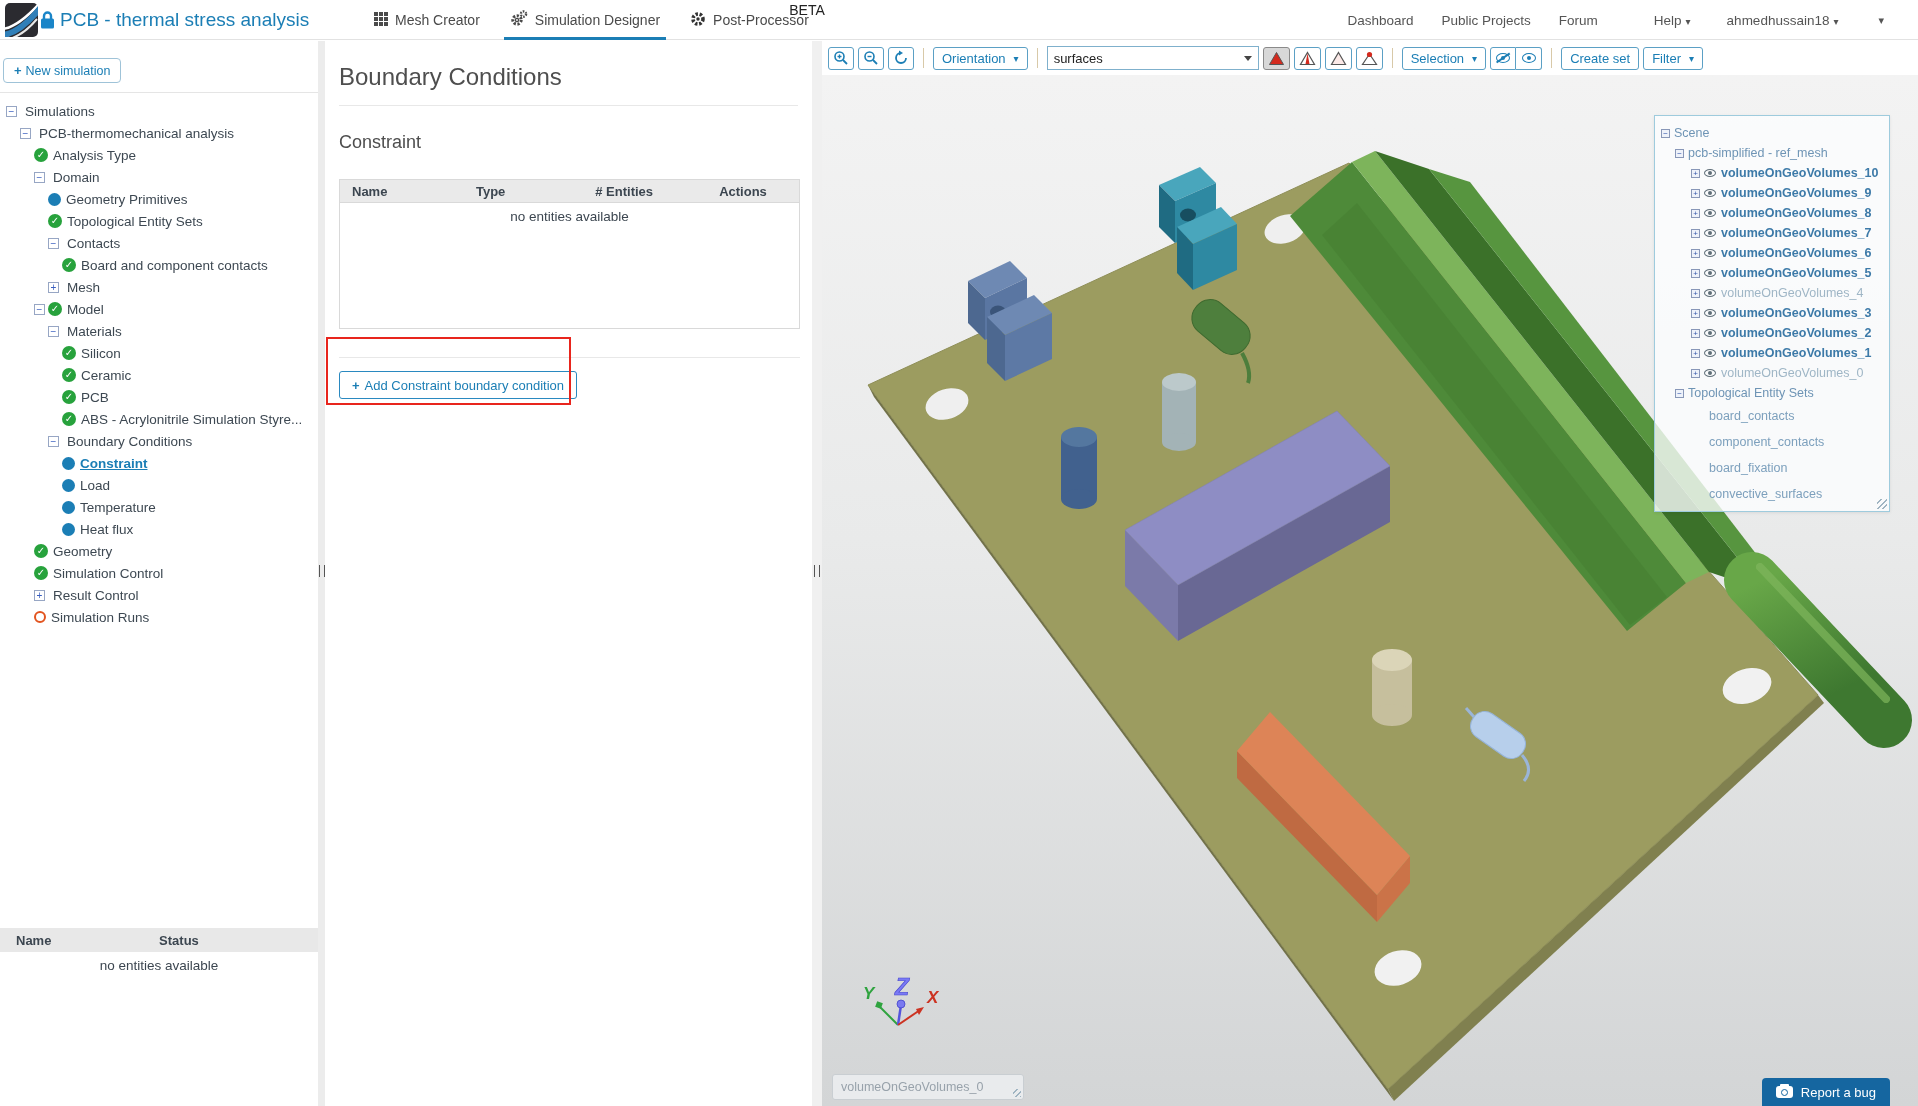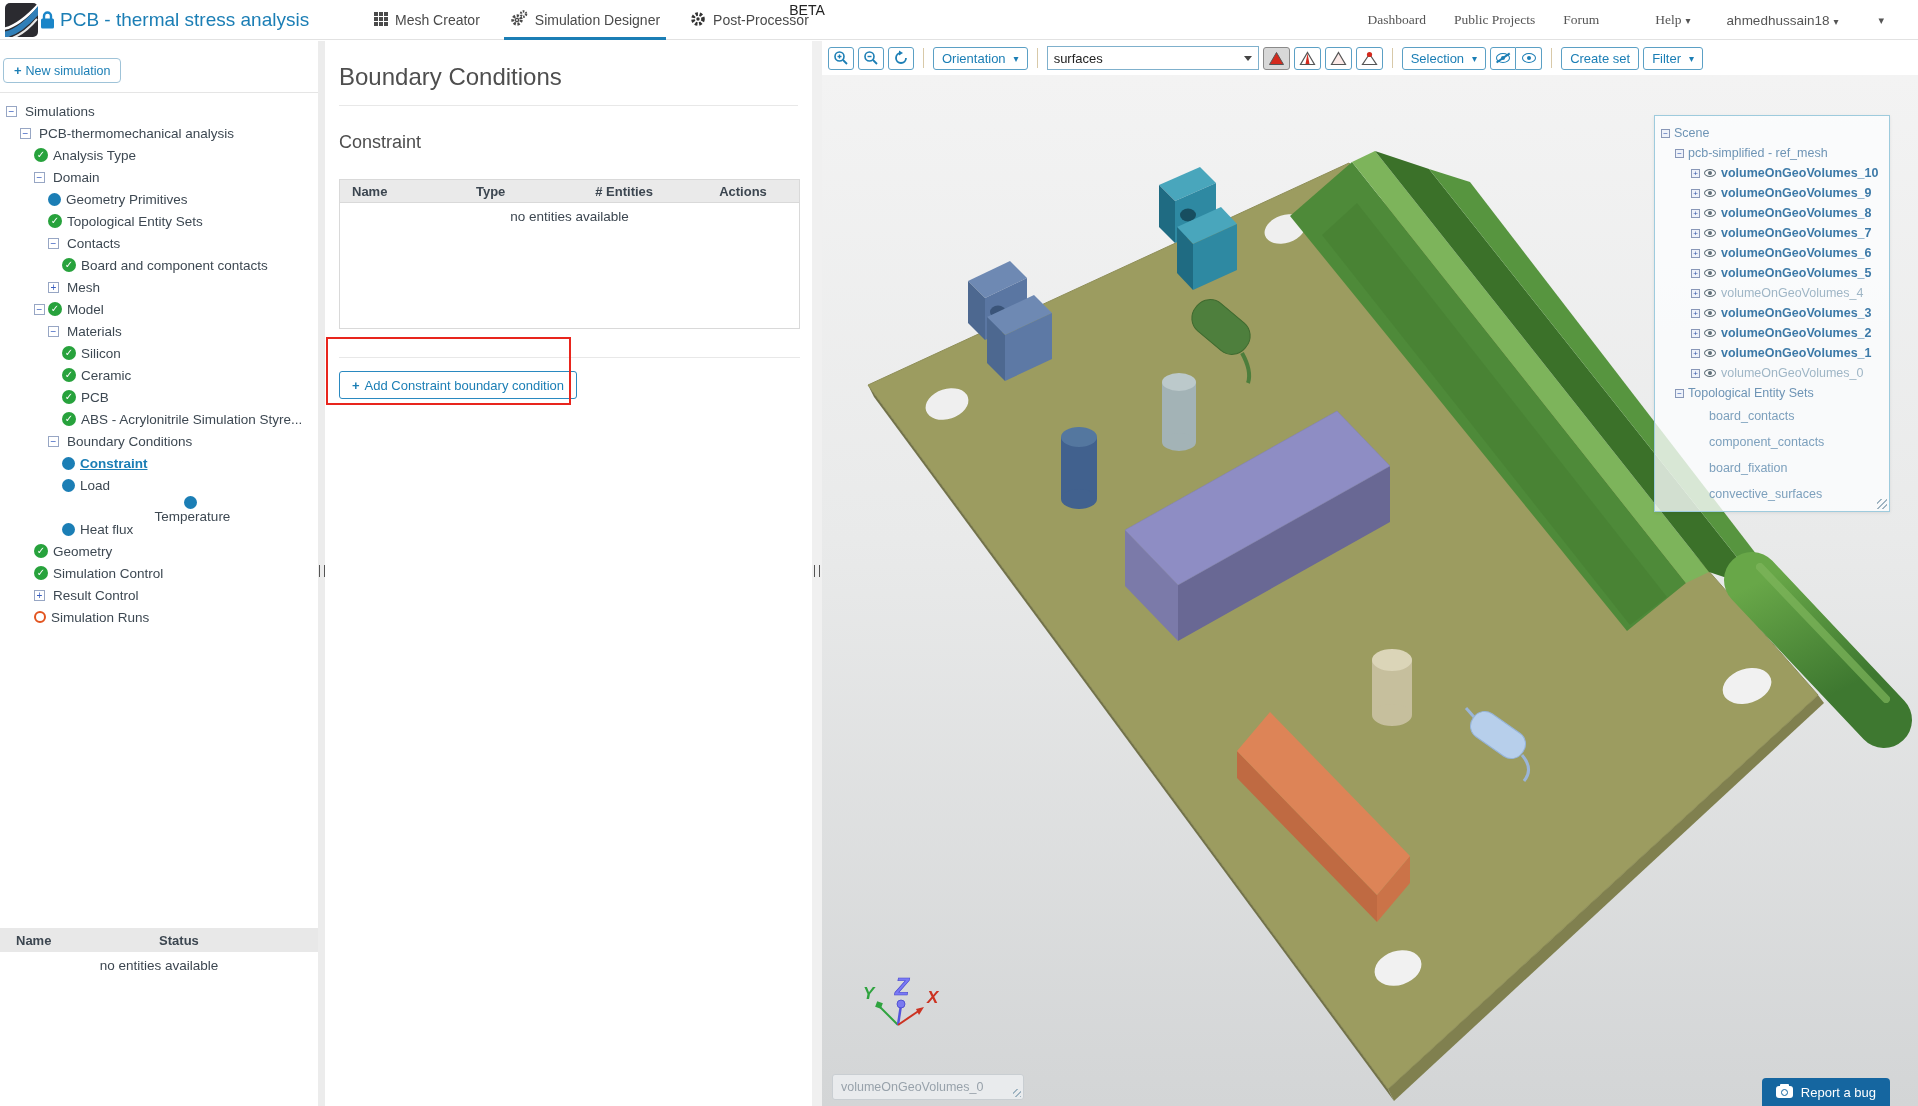--- a/index.html
+++ b/index.html
@@ -12,21 +12,21 @@
   .logo { position:absolute; left:5px; top:3px; }
   .lock-icon { position:absolute; left:40px; top:11px; }
   .project-title { position:absolute; left:60px; top:9px; font-size:19px; color:#1b7eb5; }
   .nav-tabs { position:absolute; left:372px; top:0; height:40px; display:flex; gap:26px; }
   .nav-tab { position:relative; height:40px; display:flex; align-items:center; gap:7px;
     font-size:14px; color:#4a4a4a; cursor:pointer; padding:0 2px; }
   .nav-tab.active::after { content:""; position:absolute; left:-4px; right:-4px; bottom:0;
     height:3px; background:#1b7eb5; }
   .tab-badge { position:absolute; right:-14px; top:2px; font-size:14px; font-weight:normal; color:#222;padding-left:30px; }
   .nav-right { position:absolute; right:0; top:0; height:40px; display:flex; align-items:center; }
-  .nav-link { font-size:13.5px; color:#555; margin-right:28px; cursor:pointer;font-family:Liberation Serif, serif; }
+  .nav-link { font-size:13.5px; color:#555; margin-right:28px; cursor:pointer; }
   .nav-user { font-size:13.5px; color:#555; margin-left:36px; margin-right:40px; cursor:pointer; }
   .nav-caret-last { font-size:11px; color:#555; margin-right:34px; cursor:pointer; }
   .caret { font-size:10px; color:#555; margin-left:4px; }
 
   
   .sidebar { position:absolute; left:0; top:41px; width:318px; bottom:0; background:#fff; }
   .new-sim-btn { position:absolute; left:3px; top:17px; height:25px; padding:0 10px;
     border:1px solid #9fc3d8; border-radius:4px; background:#fff; color:#1b7eb5;
     font-size:12.5px; display:flex; align-items:center; gap:4px; cursor:pointer; }
   .new-sim-btn .plus { font-weight:bold; font-size:13px; }
@@ -273,21 +273,21 @@
         <span class="label">Boundary Conditions</span>
       </div>
       <div class="tree-row" style="padding-left: 62px;">
         <span class="st-dot"></span>
         <span class="label selected">Constraint</span>
       </div>
       <div class="tree-row" style="padding-left: 62px;">
         <span class="st-dot"></span>
         <span class="label">Load</span>
       </div>
-      <div class="tree-row" style="padding-left: 62px; flex-direction: column;">
+      <div class="tree-row" style="padding-left: 62px;">
         <span class="st-dot"></span>
         <span class="label">Temperature</span>
       </div>
       <div class="tree-row" style="padding-left: 62px;">
         <span class="st-dot"></span>
         <span class="label">Heat flux</span>
       </div>
       <div class="tree-row" style="padding-left: 34px;">
         <span class="st-check">✓</span>
         <span class="label">Geometry</span>

